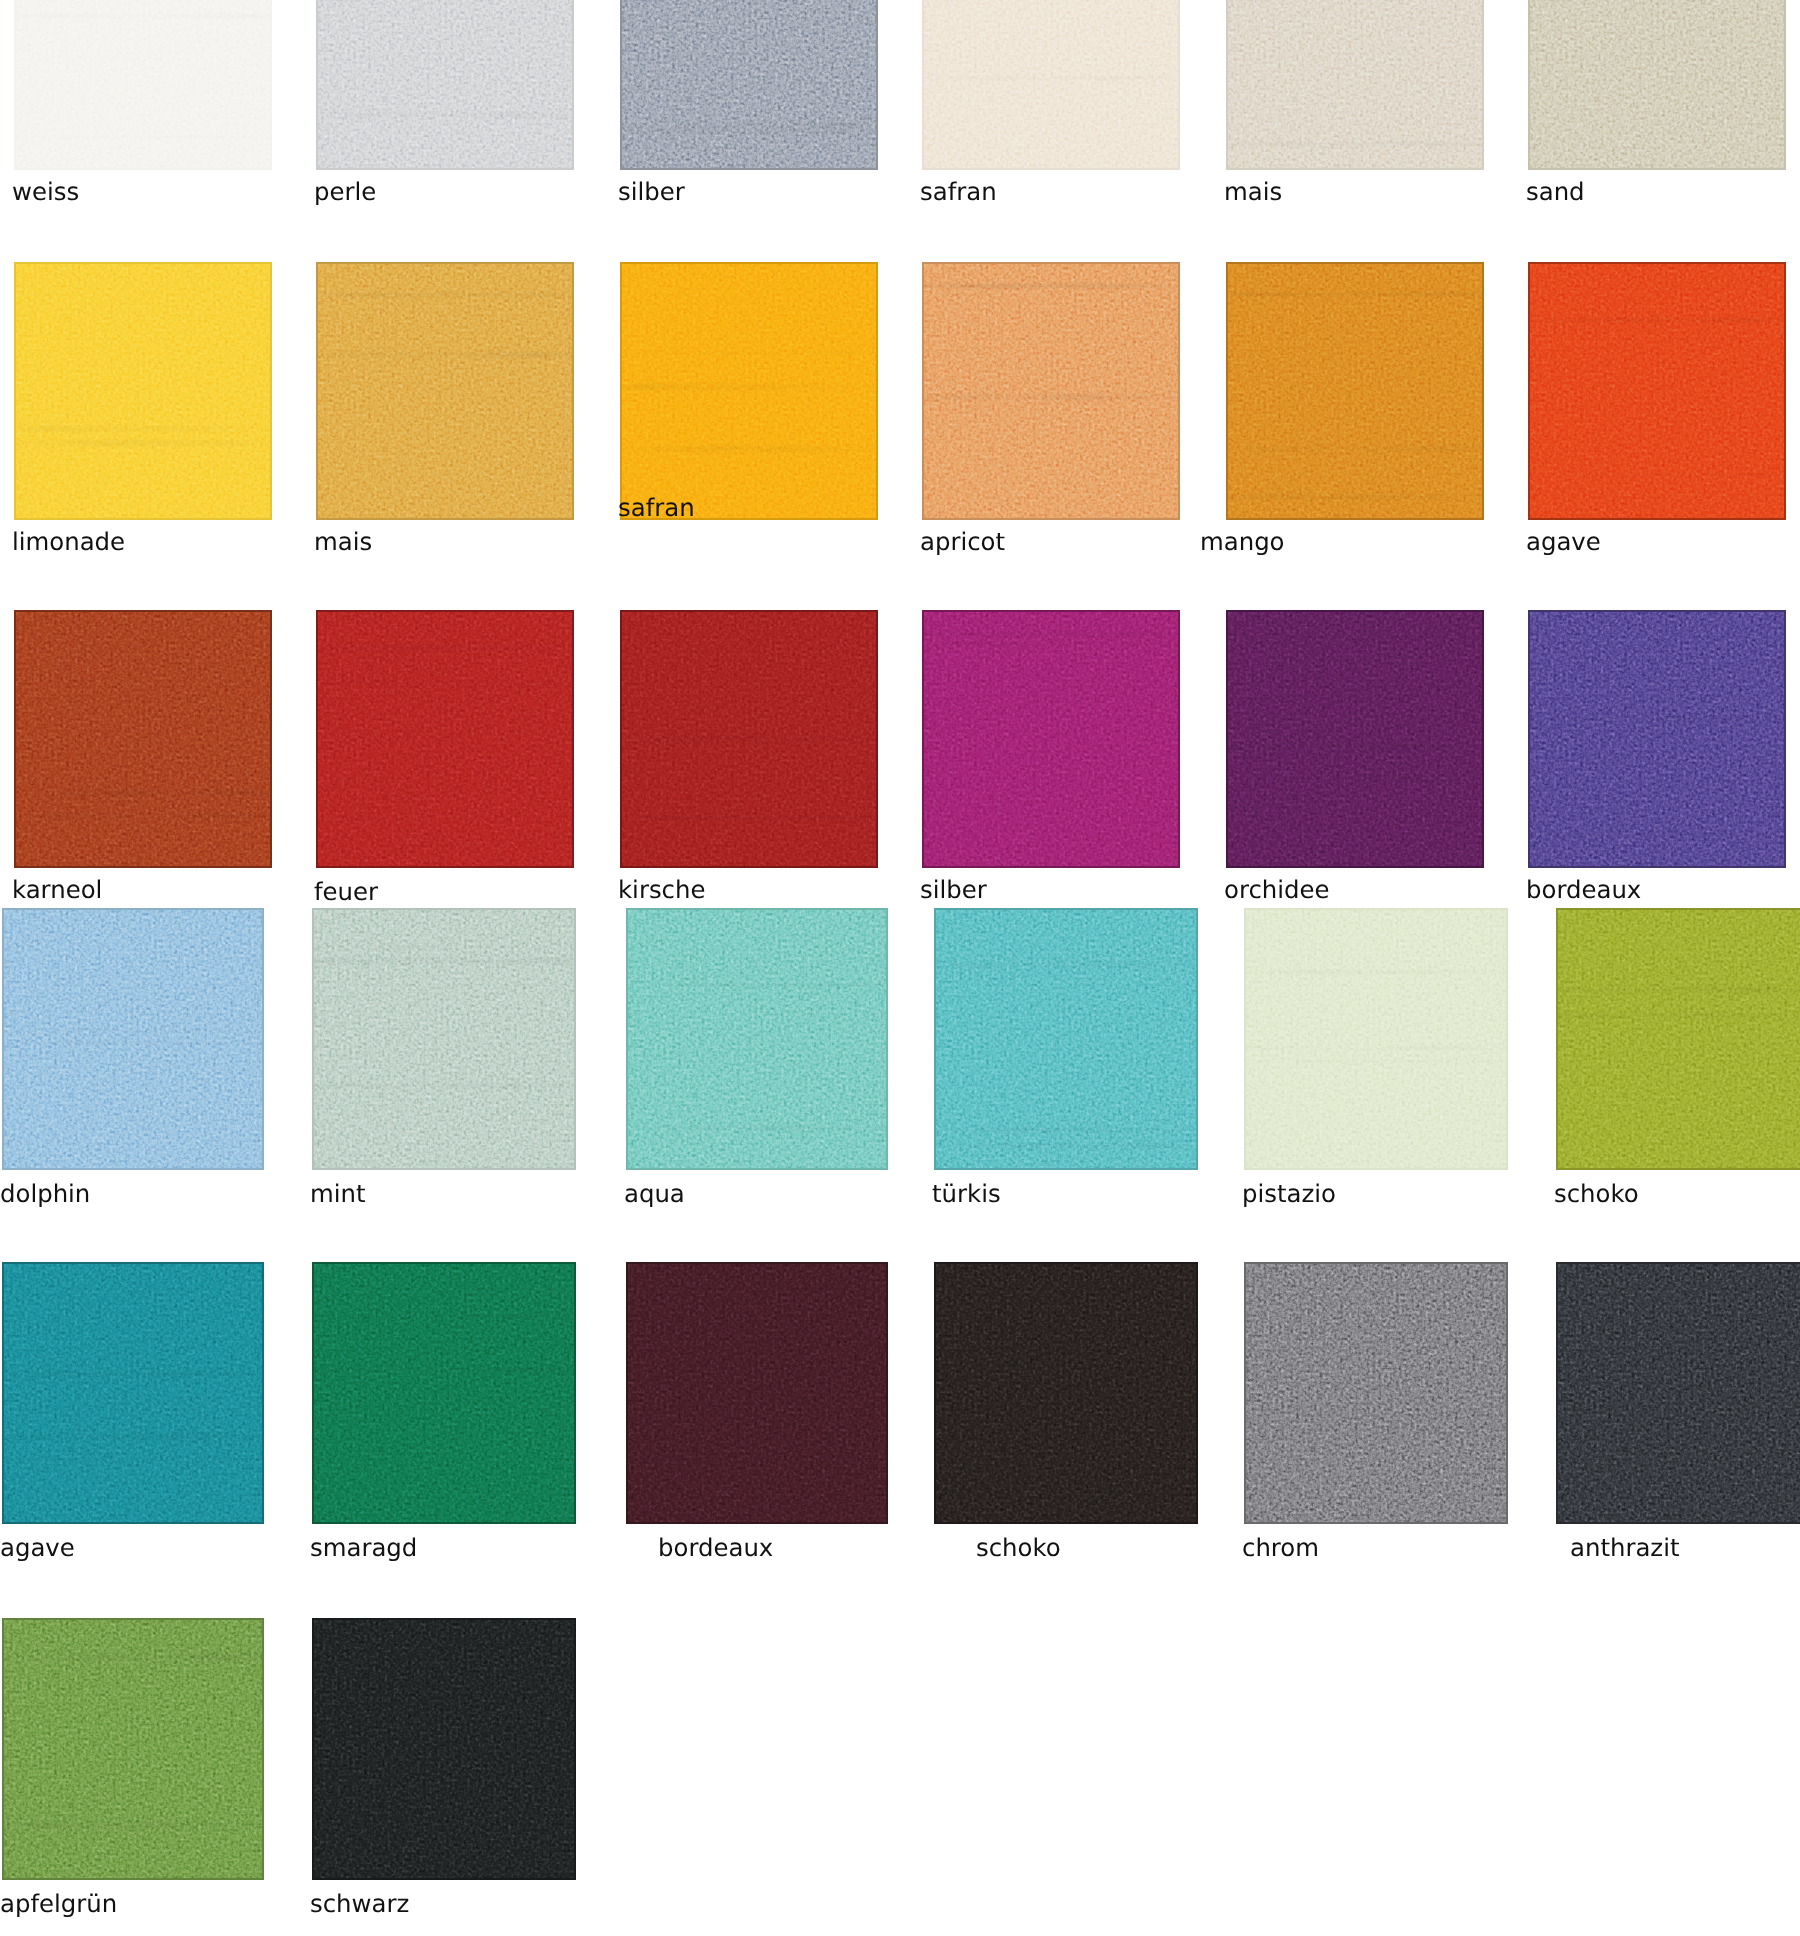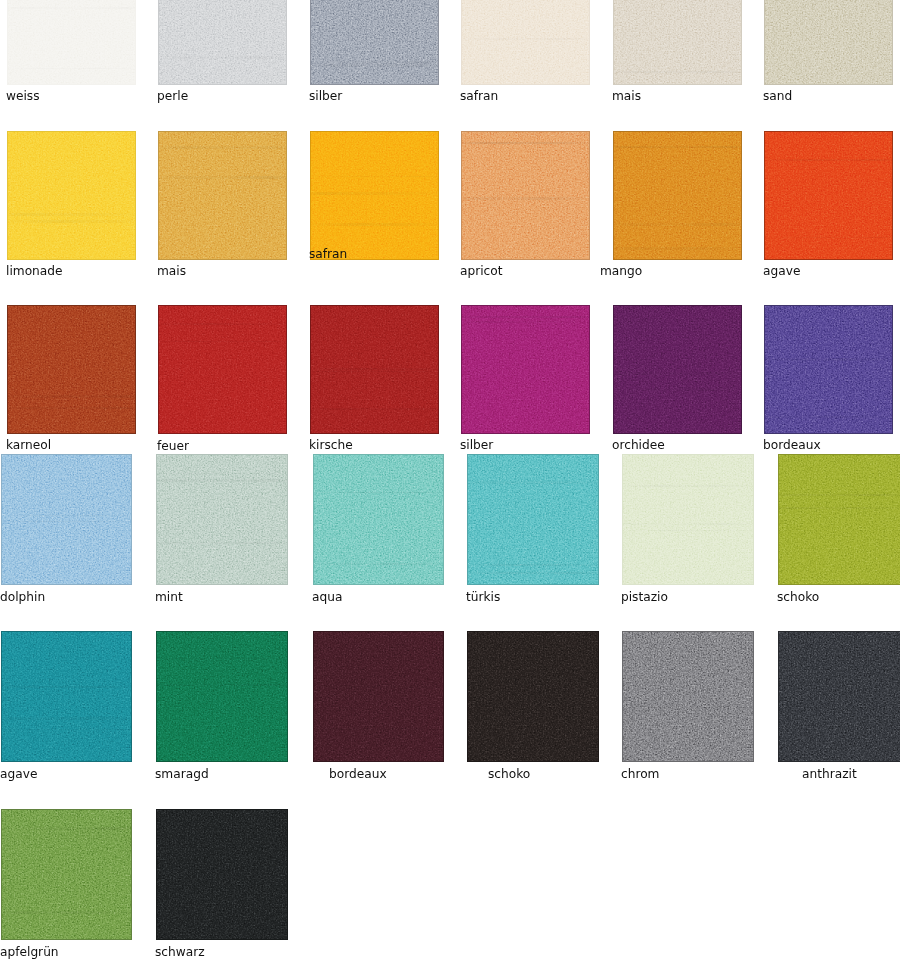--- a/index.html
+++ b/index.html
@@ -253,21 +253,21 @@
       <div class="crease" style="top:75px;height:2px;background:linear-gradient(90deg,rgba(0,0,0,0) 0%,rgba(0,0,0,0.0191) 27%,rgba(0,0,0,0.0095) 52%,rgba(0,0,0,0.0354) 77%,rgba(0,0,0,0) 100%)"></div>
       <div class="edge" style="box-shadow:inset 0 0 0 1px #6a6a6d"></div>
     </div>
     <div class="label" style="left:621px;top:768px">chrom</div>
     <div class="swatch" style="left:778px;top:631px;width:131px;height:131px;background:#393c42">
       <div class="grain" style="opacity:0.704"></div>
       <div class="crease" style="top:94px;height:1px;background:linear-gradient(90deg,rgba(0,0,0,0) 0%,rgba(0,0,0,0.0332) 30%,rgba(0,0,0,0.0166) 58%,rgba(0,0,0,0.0365) 87%,rgba(0,0,0,0) 100%)"></div>
       <div class="crease" style="top:102px;height:1px;background:linear-gradient(90deg,rgba(0,0,0,0) 0%,rgba(0,0,0,0.0335) 25%,rgba(0,0,0,0.0168) 40%,rgba(0,0,0,0.0184) 56%,rgba(0,0,0,0) 100%)"></div>
       <div class="edge" style="box-shadow:inset 0 0 0 1px #282a2e"></div>
     </div>
-    <div class="label" style="left:802px;top:768px">anthrazit</div>
+    <div class="label" style="left:785px;top:768px">anthrazit</div>
     <div class="swatch" style="left:1px;top:809px;width:131px;height:131px;background:#7ba54e">
       <div class="grain" style="opacity:0.673"></div>
       <div class="crease" style="top:102px;height:3px;background:linear-gradient(90deg,rgba(0,0,0,0) 0%,rgba(0,0,0,0.0395) 19%,rgba(0,0,0,0.0198) 38%,rgba(0,0,0,0.0359) 57%,rgba(0,0,0,0) 100%)"></div>
       <div class="crease" style="top:18px;height:3px;background:linear-gradient(90deg,rgba(0,0,0,0) 0%,rgba(0,0,0,0.0238) 43%,rgba(0,0,0,0.0119) 61%,rgba(0,0,0,0.0545) 80%,rgba(0,0,0,0) 100%)"></div>
       <div class="edge" style="box-shadow:inset 0 0 0 1px #61833e"></div>
     </div>
     <div class="label" style="left:0px;top:946px">apfelgrün</div>
     <div class="swatch" style="left:156px;top:809px;width:132px;height:131px;background:#232627">
       <div class="grain" style="opacity:0.556"></div>
       <div class="crease" style="top:116px;height:2px;background:linear-gradient(90deg,rgba(0,0,0,0) 0%,rgba(0,0,0,0.0133) 27%,rgba(0,0,0,0.0066) 48%,rgba(0,0,0,0.0276) 70%,rgba(0,0,0,0) 100%)"></div>

